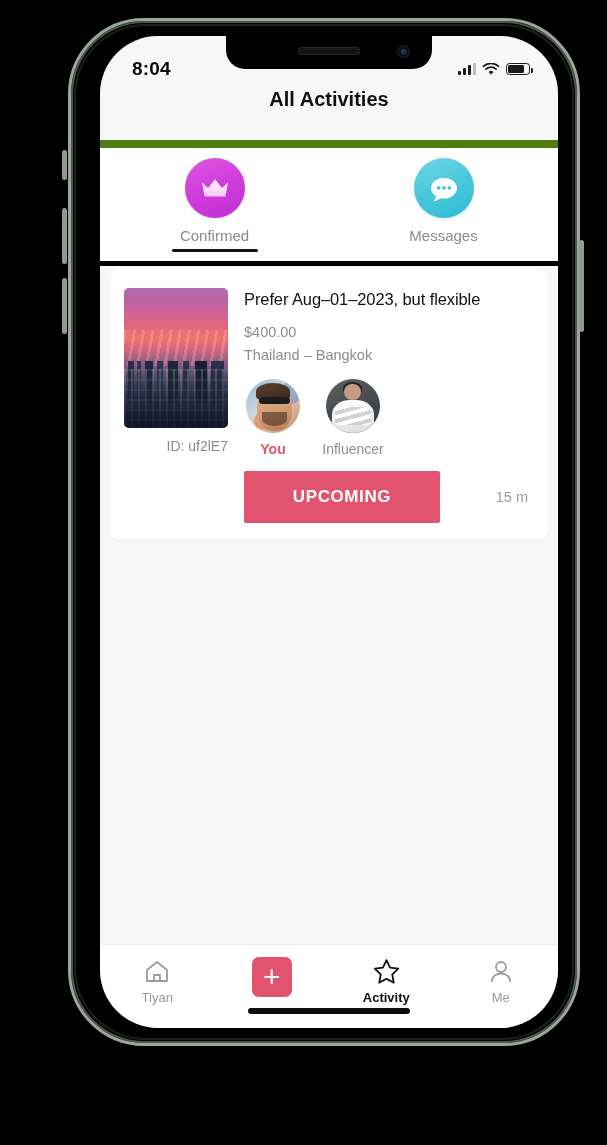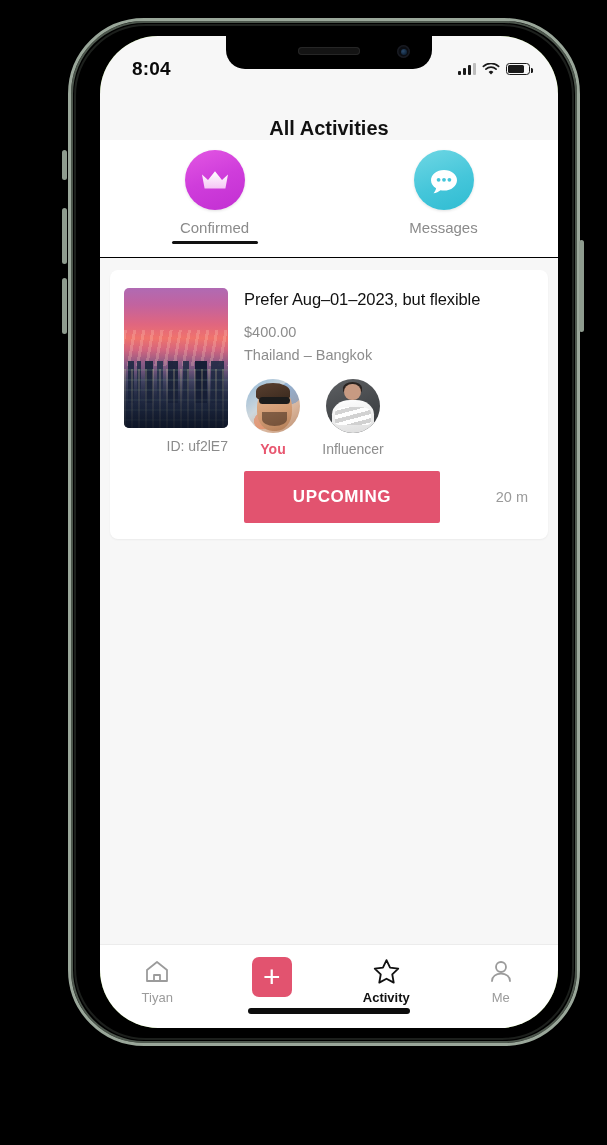--- a/index.html
+++ b/index.html
@@ -75,31 +75,31 @@
   }
   .batt span{ display:block; height:100%; width:82%; background:#1a1a1a; border-radius:1.5px; }
   .batt::after{
     content:""; position:absolute; right:-3.5px; top:3.5px;
     width:2px; height:5px; background:#1a1a1a; border-radius:0 1.5px 1.5px 0;
   }
 
   
   .navbar{
     position:absolute; top:52px; left:0; width:100%; height:52px;
-    background:#f7f7f7; display:flex; align-items:flex-end; justify-content:center;
+    background:#f7f7f7; display:flex; align-items:flex-start; justify-content:center;
     z-index:25;
   }
   .nav-title{ font-size:20px; font-weight:700; color:#111; }
 
   
   .tabstrip{
-    position:absolute; top:104px; left:0; width:100%; height:118px;
+    position:absolute; top:112px; left:0; width:100%; height:118px;
     background:#fff; display:flex; align-items:flex-start;
     justify-content:space-around; padding-top:10px;
-    border-bottom:1px solid #000000;
+    border-bottom:5px solid #000000;
     z-index:20;
   }
   .tab{ width:112px; display:flex; flex-direction:column; align-items:center; }
   .tab-circle{
     width:60px; height:60px; border-radius:50%;
     display:flex; align-items:center; justify-content:center;
     box-shadow:0 1px 3px rgba(0,0,0,.12);
   }
   .c-confirmed{ background:linear-gradient(160deg,#e357e3 0%,#cf3ddb 48%,#c22fd2 100%); }
   .c-interested{ background:linear-gradient(160deg,#f7918c 0%,#f0605f 55%,#ea4a4a 100%); }
@@ -361,21 +361,21 @@
                   <div class="head2"></div>
                 <div class="dress"></div>
                   <div class="ruffle"></div>
               </div>
               <div class="person-label">Influencer</div>
             </div>
           </div>
 
           <div class="action-row">
             <button class="upcoming-btn">UPCOMING</button>
-            <div class="time-left">20 m</div>
+            <div class="time-left">15 m</div>
           </div>
         </div>
 
       </div>
 
     </div>
 
     <div class="tabbar">
 
       <div class="tbitem">

